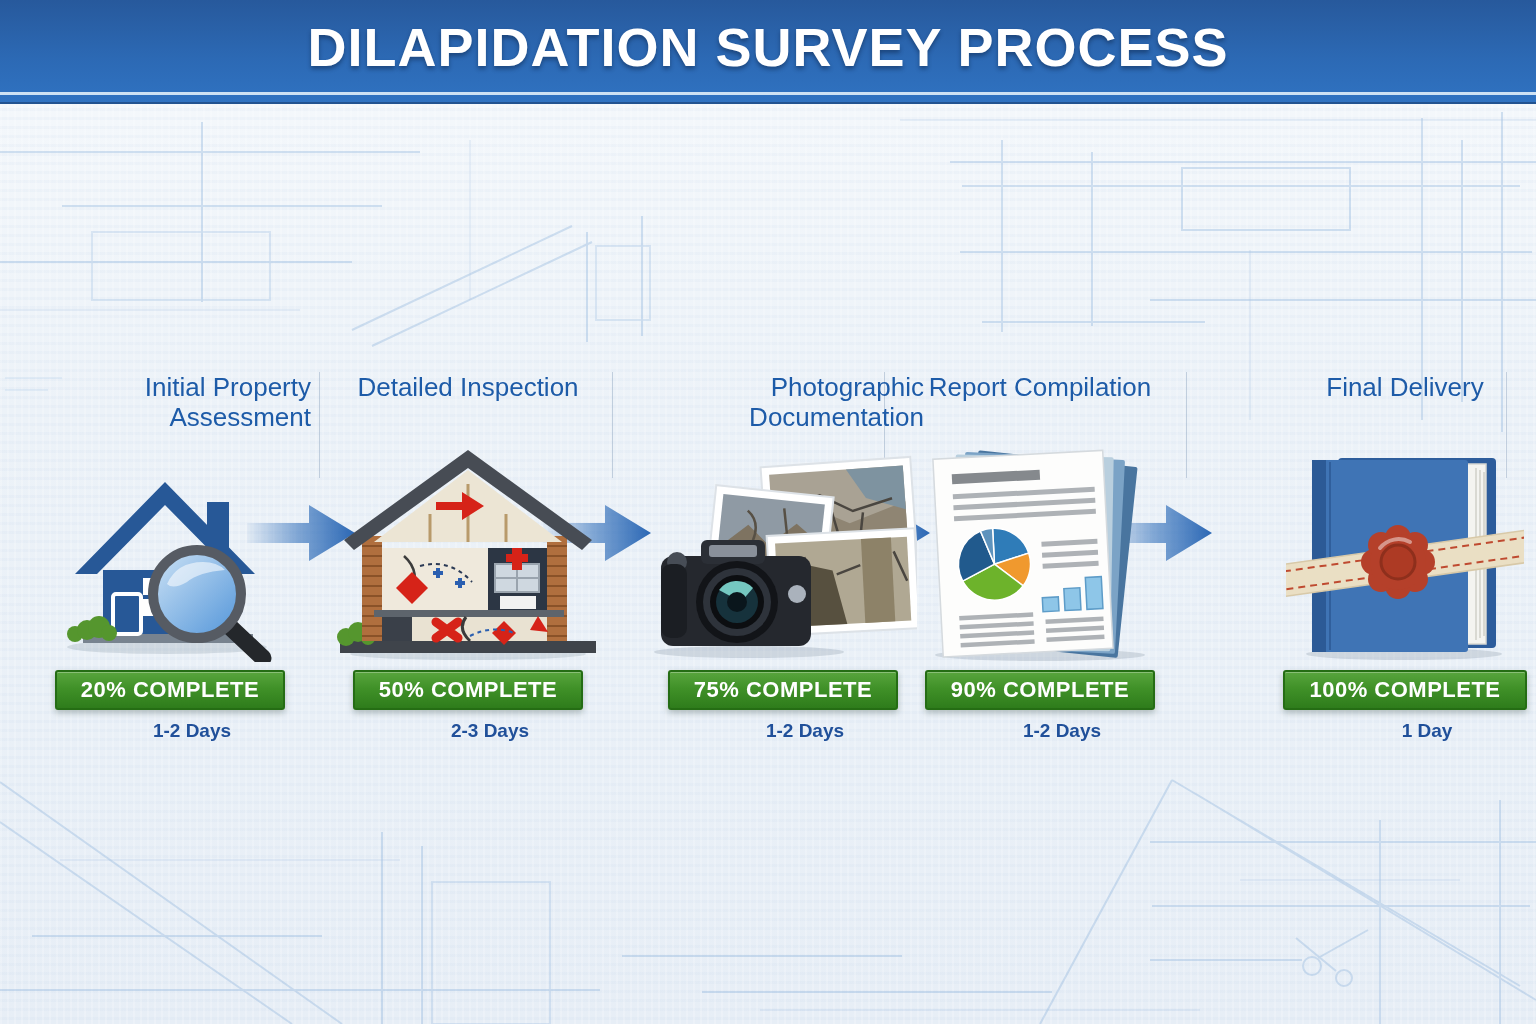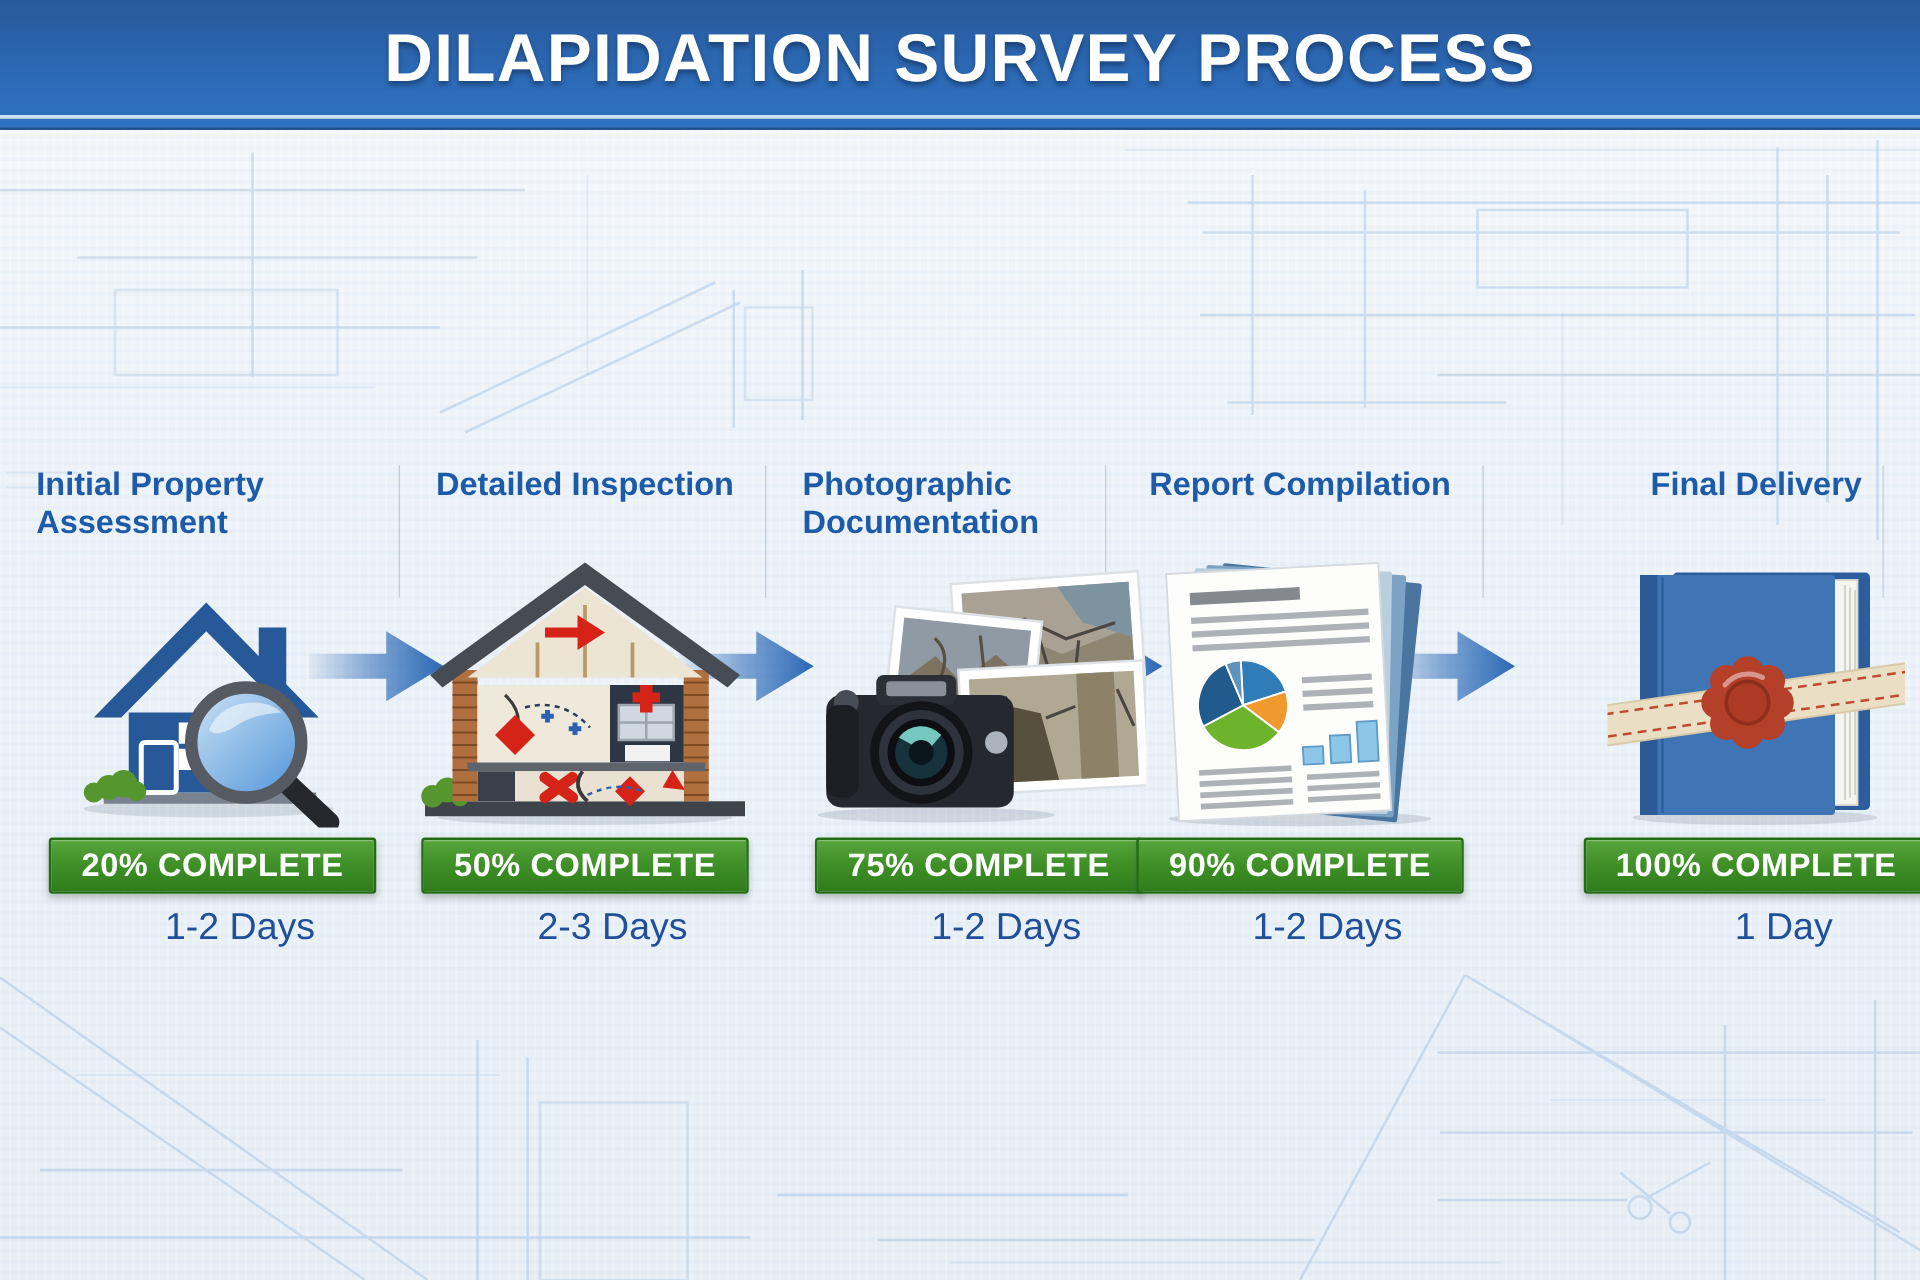--- a/index.html
+++ b/index.html
@@ -13,27 +13,27 @@
   .blueprint{position:absolute;inset:0;z-index:0;}
 
   .header{position:absolute;top:0;left:0;right:0;height:104px;z-index:2;
     background:linear-gradient(180deg,#27599c 0%,#2c69b4 55%,#3073c2 100%);}
   .header::after{content:"";position:absolute;left:0;right:0;bottom:9px;height:3px;background:rgba(224,238,250,.9);}
   .header::before{content:"";position:absolute;left:0;right:0;bottom:0;height:2px;background:rgba(15,35,70,.4);}
   .header h1{margin:0;line-height:94px;text-align:center;color:#ffffff;font-size:54px;font-weight:800;
     letter-spacing:1px;text-shadow:0 3px 4px rgba(8,28,60,.45);}
 
   .stage{position:absolute;top:372px;width:282px;display:flex;flex-direction:column;align-items:center;z-index:1;}
-  .stage-title{margin:0;min-height:66px;font-size:26px;line-height:30px;font-weight:700;color:#1d5ba8;text-align:left;}
+  .stage-title{margin:0;min-height:66px;font-size:26px;line-height:30px;font-weight:400;color:#1d5ba8;text-align:right;}
   .icon-box{height:224px;display:flex;align-items:flex-end;justify-content:center;}
   .badge{margin-top:8px;padding:5px 24px;border:2px solid #256d14;border-radius:3px;
     background:linear-gradient(180deg,#58a53d 0%,#409128 45%,#2e7c1b 100%);
     box-shadow:0 3px 6px rgba(70,90,80,.35), inset 0 1px 0 rgba(255,255,255,.3);
-    color:#fff;font-size:26px;font-weight:700;letter-spacing:.5px;white-space:nowrap;}
-  .duration{margin-top:10px;font-size:30px;font-weight:400;color:#20509a;margin-left:44px;}
+    color:#fff;font-size:22px;font-weight:700;letter-spacing:.5px;white-space:nowrap;}
+  .duration{margin-top:10px;font-size:19px;font-weight:700;color:#20509a;margin-left:44px;}
 
   .arrow{position:absolute;top:500px;z-index:0;}
   .divider{position:absolute;top:372px;width:1px;height:106px;background:rgba(140,162,188,.45);z-index:0;}
   .s1{left:29px}.s2{left:327px}.s3{left:642px}.s4{left:899px}.s5{left:1264px}
   .a1{left:247px}.a2{left:543px}.a3{left:822px}.a4{left:1104px}
   .d1{left:319px}.d2{left:612px}.d3{left:884px}.d4{left:1186px}.d5{left:1506px}
 </style>
 </head>
 <body>
 

